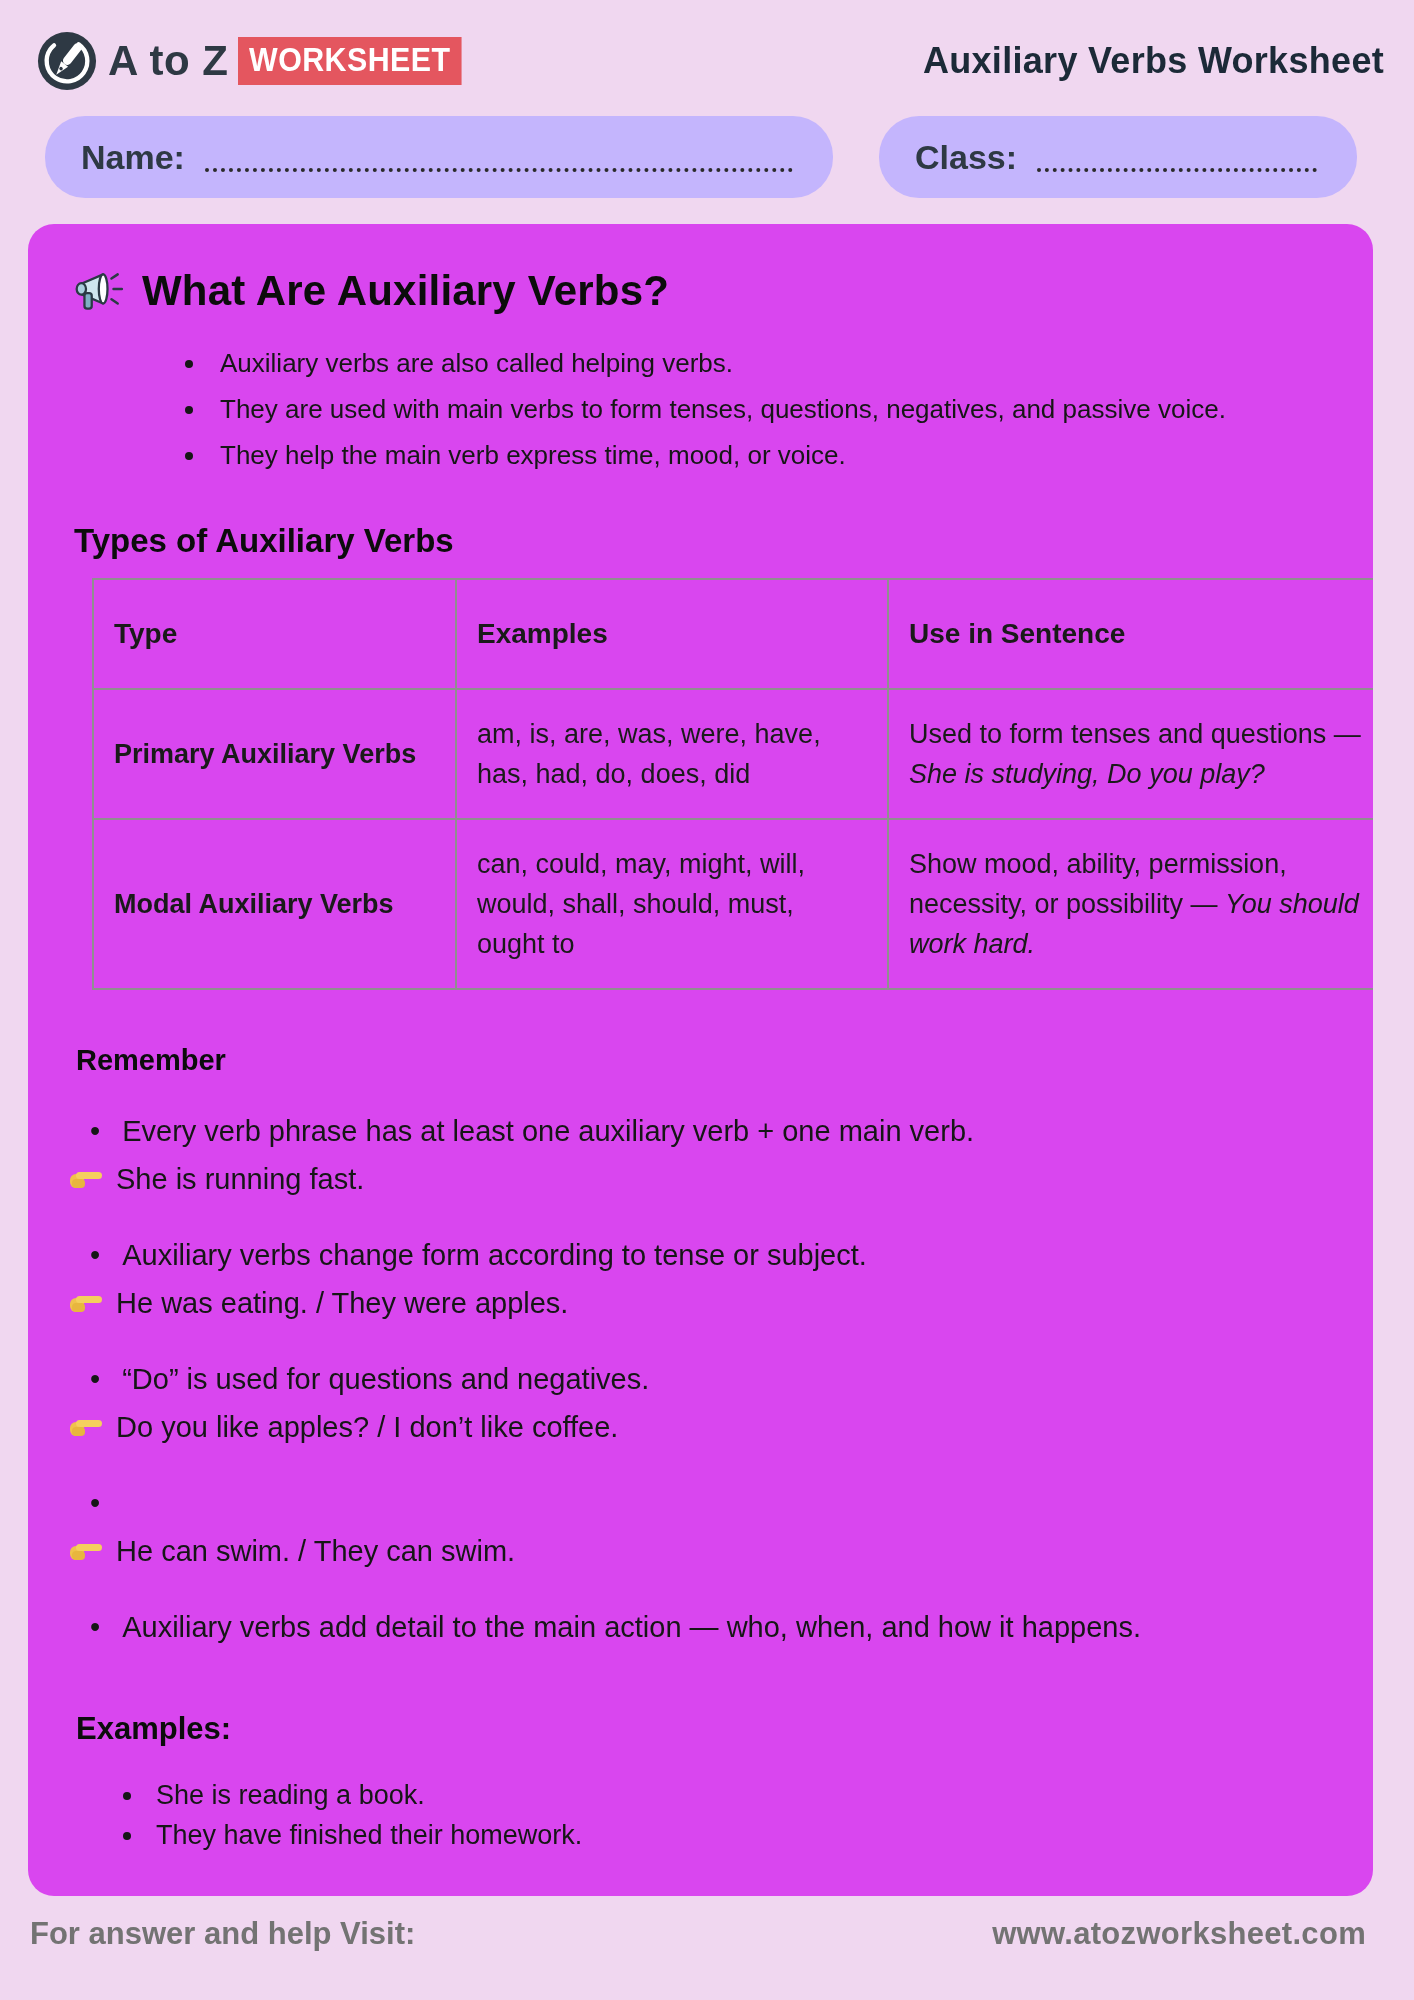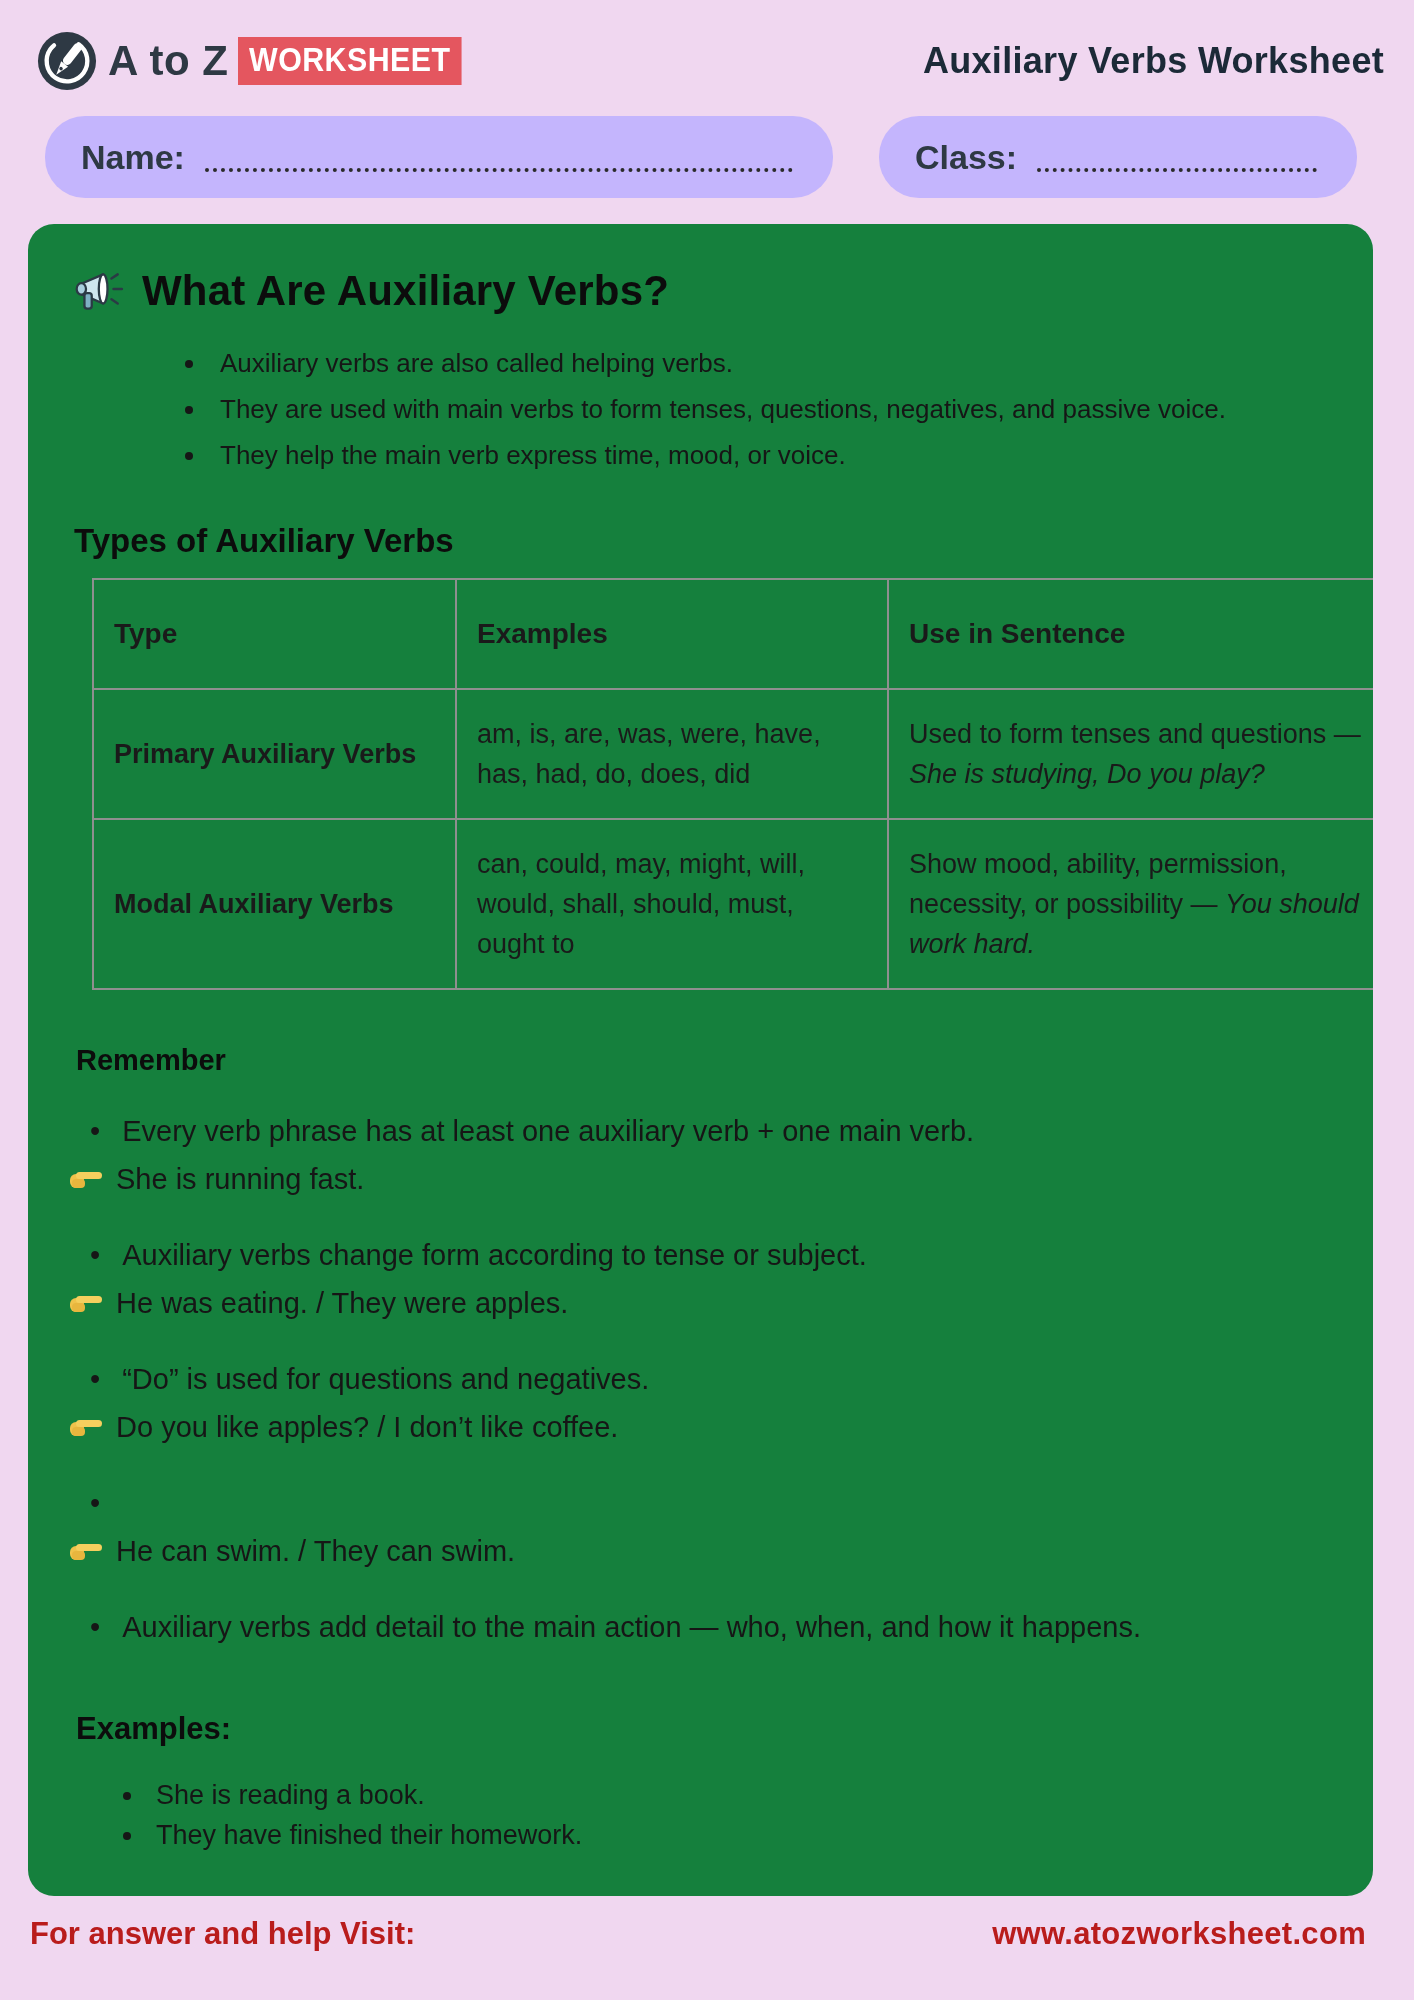--- a/index.html
+++ b/index.html
@@ -72,21 +72,21 @@
     margin-left: 20px;
     margin-top: 26px;
     height: 1px;
   }
 
   
   .card {
     margin: 26px 41px 0 28px;
     width: 1345px;
     height: 1672px;
-    background: #15803d;
+    background: #d946ef;
     border-radius: 26px;
     padding: 34px 22px 18px 38px;
     overflow: hidden;
   }
 
   .intro-heading {
     display: flex;
     align-items: center;
     gap: 16px;
     margin: 6px 0 0 6px;
@@ -191,21 +191,21 @@
   
   .footer {
     display: flex;
     justify-content: space-between;
     align-items: center;
     margin: 20px 48px 0 30px;
   }
   .footer-left, .footer-right {
     font-size: 31px;
     font-weight: 700;
-    color: #b91c1c;
+    color: #737373;
   }
   .footer-right { letter-spacing: 0.3px; }
 </style>
 </head>
 <body>
 
 <div>
 
   <div class="header">
     <div class="brand">

